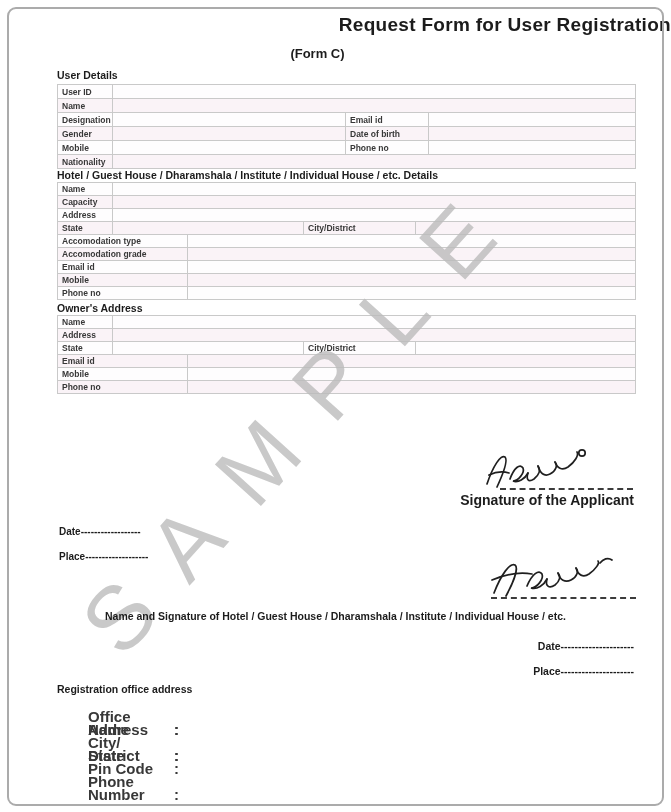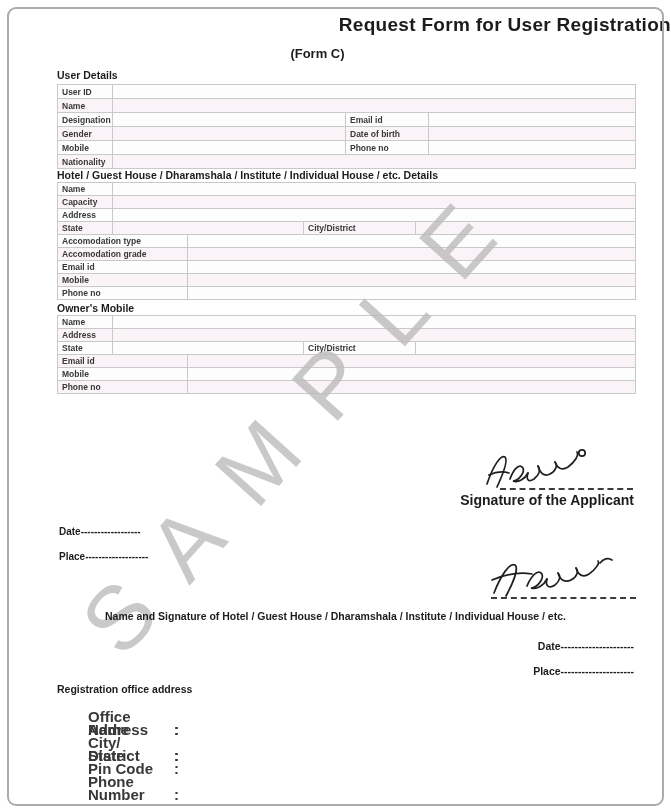--- a/index.html
+++ b/index.html
@@ -160,21 +160,21 @@
     <td colspan="2">Mobile</td>
     <td colspan="3"></td>
   </tr>
   <tr>
     <td colspan="2">Phone no</td>
     <td colspan="3"></td>
   </tr>
 </tbody>
   </table>
 
-<div class="sec-head" style="top:302px">Owner's Mobile</div>
+<div class="sec-head" style="top:302px">Owner's Address</div>
 <table class="frm" id="tbl3" style="top:315px">
   <colgroup>
       <col style="width:55px">
       <col style="width:75px">
       <col style="width:116px">
       <col style="width:112px">
       <col style="width:220px">
     </colgroup>
   <tbody>
       <tr>

